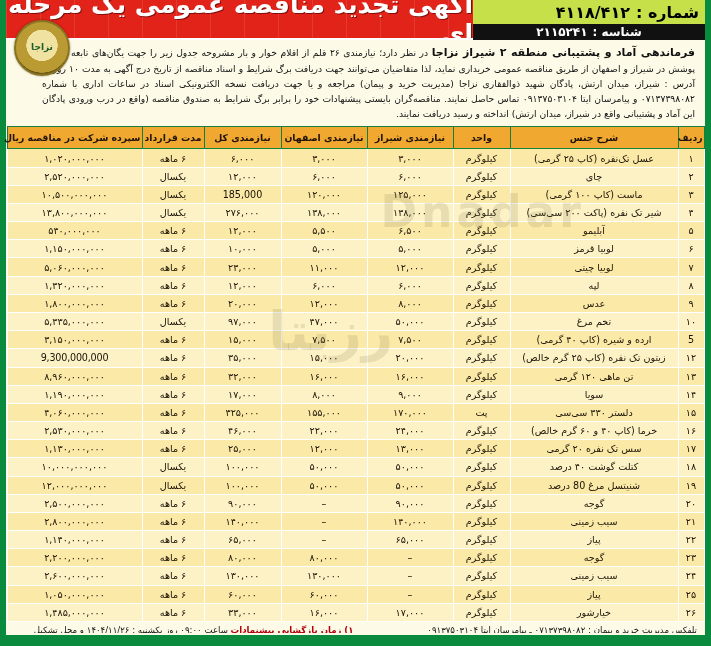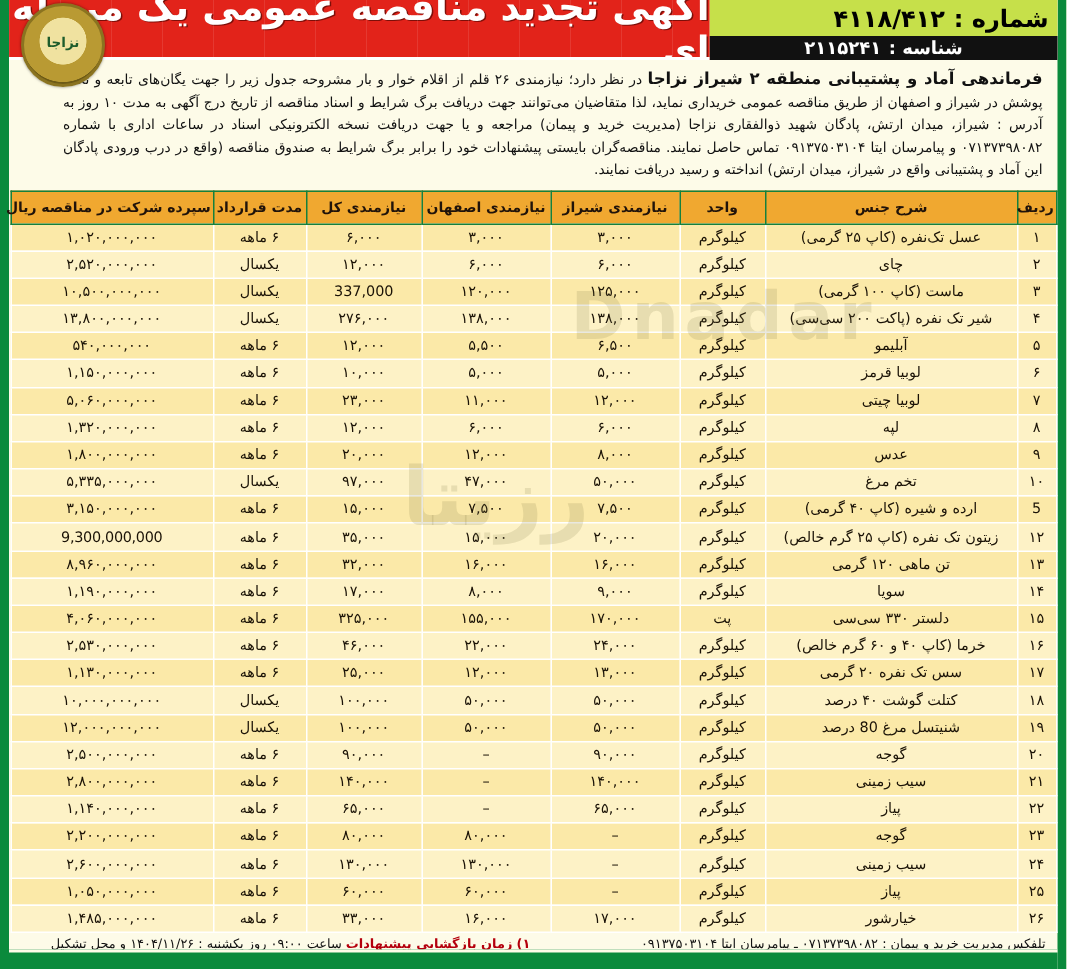--- a/index.html
+++ b/index.html
@@ -38,21 +38,21 @@
     background:#c6e04a;color:#000;height:24px;
     display:flex;align-items:center;justify-content:flex-start;
     font-size:16px;font-weight:bold;padding:0 6px;gap:6px;
   }
   .num-bot{
     background:#111;color:#fff;height:16px;
     display:flex;align-items:center;justify-content:center;
     font-size:12px;font-weight:bold;gap:5px;
   }
   .emblem{
-    position:absolute;top:2px;left:8px;width:52px;height:52px;border-radius:50%;
+    position:absolute;top:20px;left:8px;width:52px;height:52px;border-radius:50%;
     background:radial-gradient(circle at 50% 45%,#f0e2a0 0 40%,#b99a33 41% 70%,#6d5a16 71% 100%);
     border:2px solid #8a7320;z-index:6;
     display:flex;align-items:center;justify-content:center;
     color:#1d5c2b;font-size:9px;font-weight:bold;line-height:1.05;text-align:left;
     box-shadow:0 0 2px rgba(0,0,0,.5);
   }
   
   .intro{
     padding:4px 10px 4px 36px;font-size:9.2px;line-height:1.62;
     text-align:justify;color:#111;
@@ -174,21 +174,21 @@
           <td>۱۲,۰۰۰</td>
           <td>یکسال</td>
           <td class="money">۲,۵۲۰,۰۰۰,۰۰۰</td>
         </tr>
         <tr>
           <td>۳</td>
           <td class="desc">ماست (کاپ ۱۰۰ گرمی)</td>
           <td>کیلوگرم</td>
           <td>۱۲۵,۰۰۰</td>
           <td>۱۲۰,۰۰۰</td>
-          <td>337,000</td>
+          <td>185,000</td>
           <td>یکسال</td>
           <td class="money">۱۰,۵۰۰,۰۰۰,۰۰۰</td>
         </tr>
         <tr>
           <td>۴</td>
           <td class="desc">شیر تک نفره (پاکت ۲۰۰ سی‌سی)</td>
           <td>کیلوگرم</td>
           <td>۱۳۸,۰۰۰</td>
           <td>۱۳۸,۰۰۰</td>
           <td>۲۷۶,۰۰۰</td>

